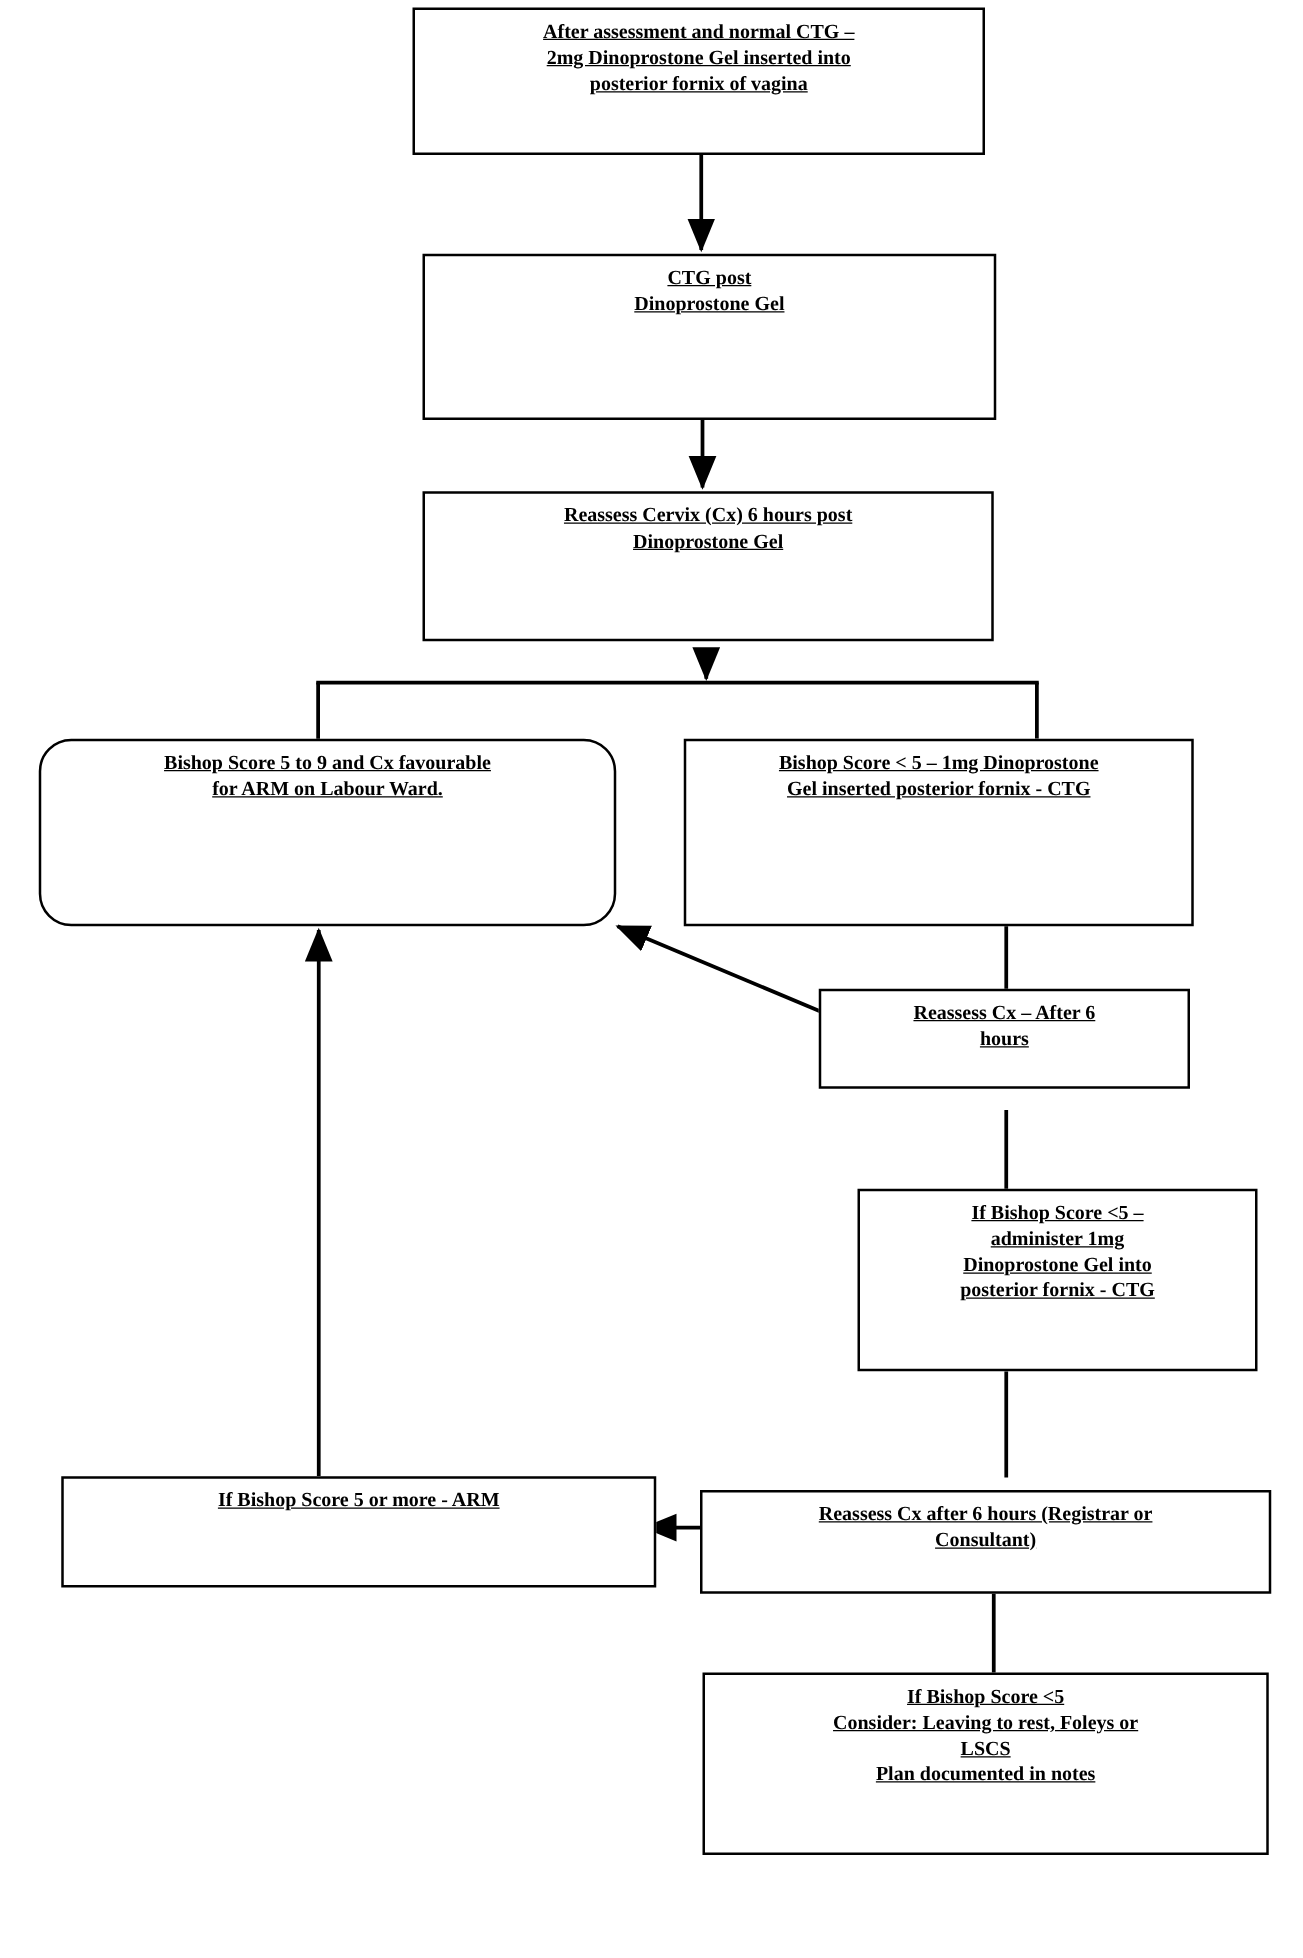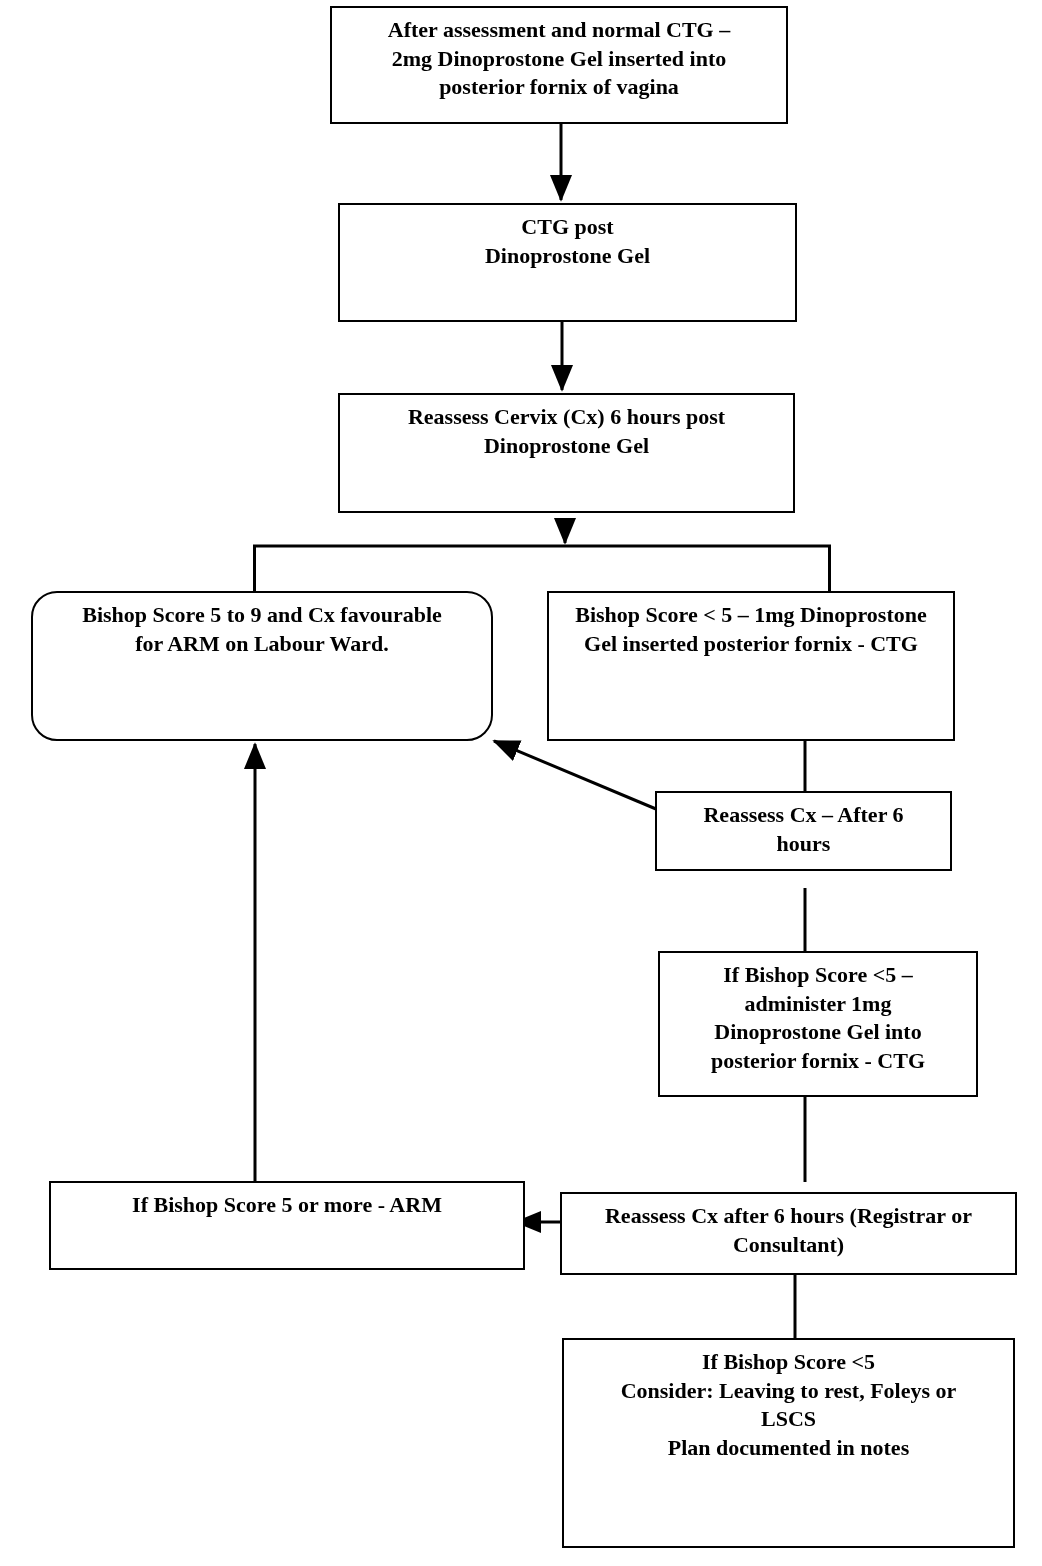--- a/index.html
+++ b/index.html
@@ -23,21 +23,21 @@
     color: #000000;
     font-weight: bold;
     text-align: center;
     line-height: 1.30;
     padding-top: 8px;
     padding-left: 6px;
     padding-right: 6px;
     white-space: pre-line;
     z-index: 2;
   }
-  .fs22 { font-size: 22px; }
+  .fs22 { font-size: 16px; text-decoration: underline; }
 
   .conn {
     position: absolute;
     top: 0;
     left: 0;
     width: 1042px;
     height: 1566px;
     z-index: 1;
     pointer-events: none;
   }
@@ -95,43 +95,43 @@
 
     <g>
       <line x1="795" y1="1263" x2="795" y2="1340" stroke="#000" stroke-width="3"></line>
     </g>
   </svg>
 
   <div class="node fs22" style="left:330px; top:6px; width:458px; height:118px;">After assessment and normal CTG –
 2mg Dinoprostone Gel inserted into
 posterior fornix of vagina</div>
 
-  <div class="node fs22" style="left:338px; top:203px; width:459px; height:119px;">CTG  post
+  <div class="node fs22" style="left:338px; top:203px; width:459px; height:133px;">CTG  post
 Dinoprostone Gel</div>
 
   <div class="node fs22" style="left:338px; top:393px; width:457px; height:120px;">Reassess Cervix (Cx) 6 hours post
 Dinoprostone Gel</div>
 
   <div class="node fs22" style="left:31px; top:591px; width:462px; height:150px;border-radius:26px;">Bishop Score 5 to 9 and Cx favourable
 for ARM on Labour Ward.</div>
 
   <div class="node fs22" style="left:547px; top:591px; width:408px; height:150px;">Bishop Score &lt; 5 – 1mg Dinoprostone
 Gel inserted posterior fornix - CTG</div>
 
   <div class="node fs22" style="left:655px; top:791px; width:297px; height:80px;">Reassess Cx – After 6
 hours</div>
 
-  <div class="node fs22" style="left:658px; top:951px; width:320px; height:146px;">If Bishop Score &lt;5 –
+  <div class="node fs22" style="left:686px; top:951px; width:320px; height:146px;">If Bishop Score &lt;5 –
 administer 1mg
 Dinoprostone Gel into
 posterior fornix - CTG</div>
 
   <div class="node fs22" style="left:49px; top:1181px; width:476px; height:89px;">If Bishop Score 5 or more - ARM</div>
 
   <div class="node fs22" style="left:560px; top:1180px; width:457px; height:83px;margin-top:12px;">Reassess Cx after 6 hours (Registrar or
 Consultant)</div>
 
-  <div class="node fs22" style="left:562px; top:1338px; width:453px; height:210px;">If Bishop Score &lt;5
+  <div class="node fs22" style="left:562px; top:1338px; width:453px; height:146px;">If Bishop Score &lt;5
 Consider: Leaving to rest, Foleys or
 LSCS
 Plan documented in notes</div>
 
 </div>
 
 </body></html>

